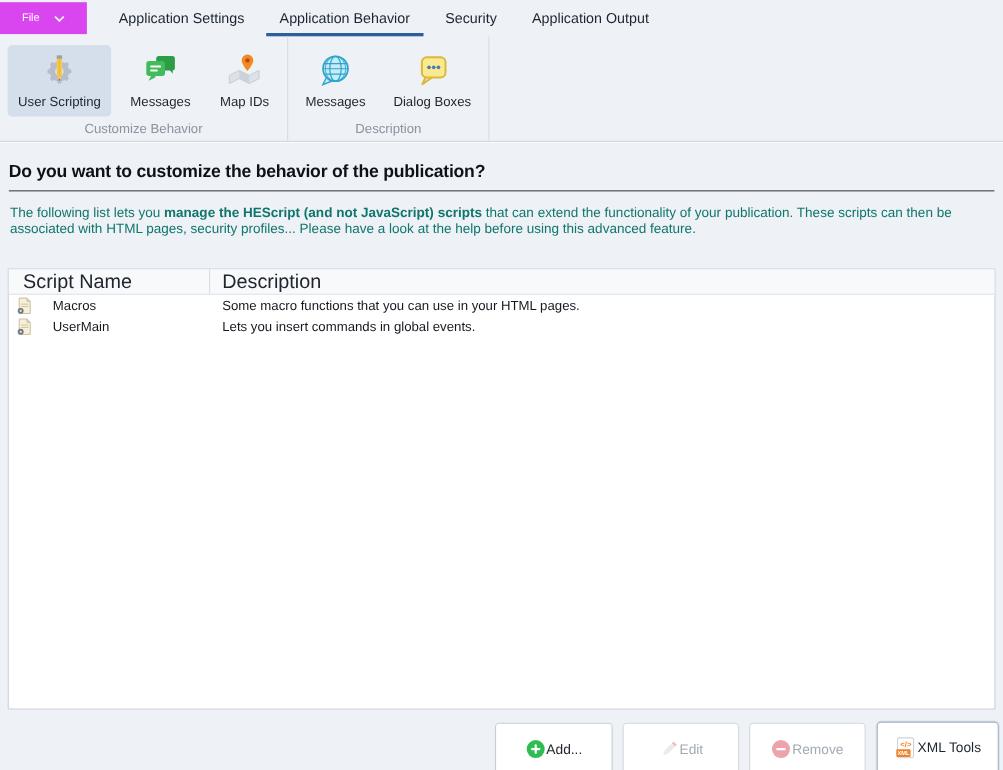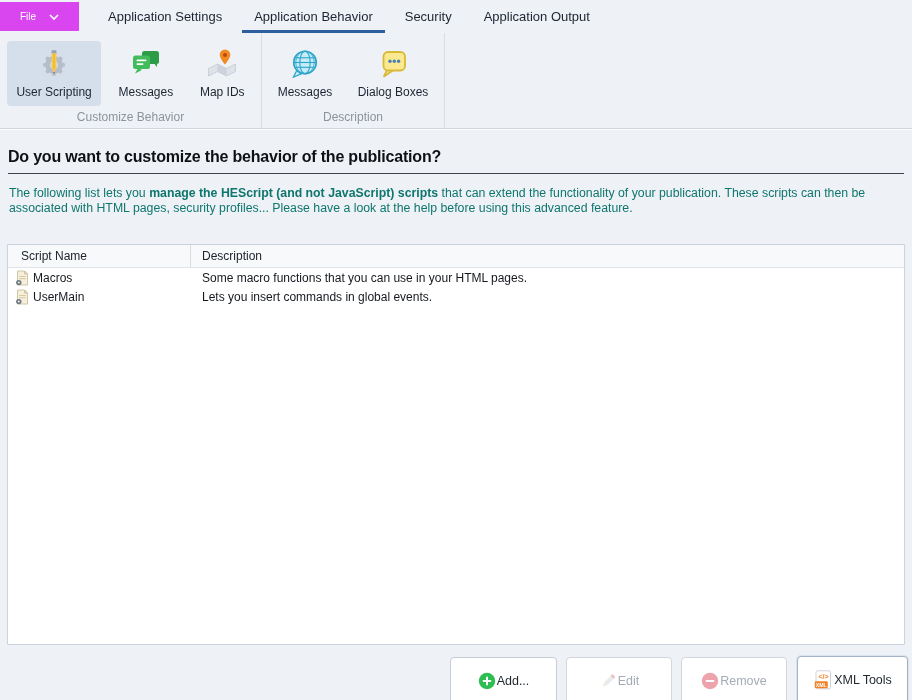--- a/index.html
+++ b/index.html
@@ -59,26 +59,26 @@
     margin:12px 9px 0 9px; font-size:12.3px; line-height:15px; color:#0f766e; max-width:896px;
   }
   .intro b { font-weight:bold; }
 
   
   .listview {
     position:absolute; top:244px; left:7px; width:898px; height:401px;
     background:#ffffff; border:1px solid #c9d2de; border-radius:1px;
   }
   .lv-head { display:flex; height:23px; background:#f7f9fb; border-bottom:1px solid #e0e4eb; }
-  .lv-th { display:flex; align-items:center; font-size:12px; color:#20262e; padding-left:13px; cursor:pointer; }
+  .lv-th { display:flex; align-items:center; font-size:18px; color:#20262e; padding-left:13px; cursor:pointer; }
   .lv-th.c-name { width:183px; border-right:1px solid #d9dde3; }
   .lv-th.c-desc { flex:1; padding-left:11px; }
   .lv-row { display:flex; height:19px; align-items:center; cursor:pointer; }
   .lv-td { font-size:12px; color:#15191f; display:flex; align-items:center; }
-  .lv-td.c-name { width:183px; padding-left:6px; gap:3px; }
+  .lv-td.c-name { width:183px; padding-left:6px; gap:18px; }
   .lv-td.c-desc { flex:1; padding-left:11px; }
   .lv-td .doc-ic { flex:0 0 auto; }
 
   
   .footer-btn {
     position:absolute; height:48px; background:#ffffff; border:1px solid #c7cdd5; border-radius:4px;
     display:flex; align-items:center; justify-content:center; gap:1px;
     font-family:"Liberation Sans", sans-serif; font-size:12.5px; color:#1f262e; cursor:pointer;
   }
   .footer-btn.disabled { color:#a4abb4; border-color:#d2d7dd; cursor:default; }

